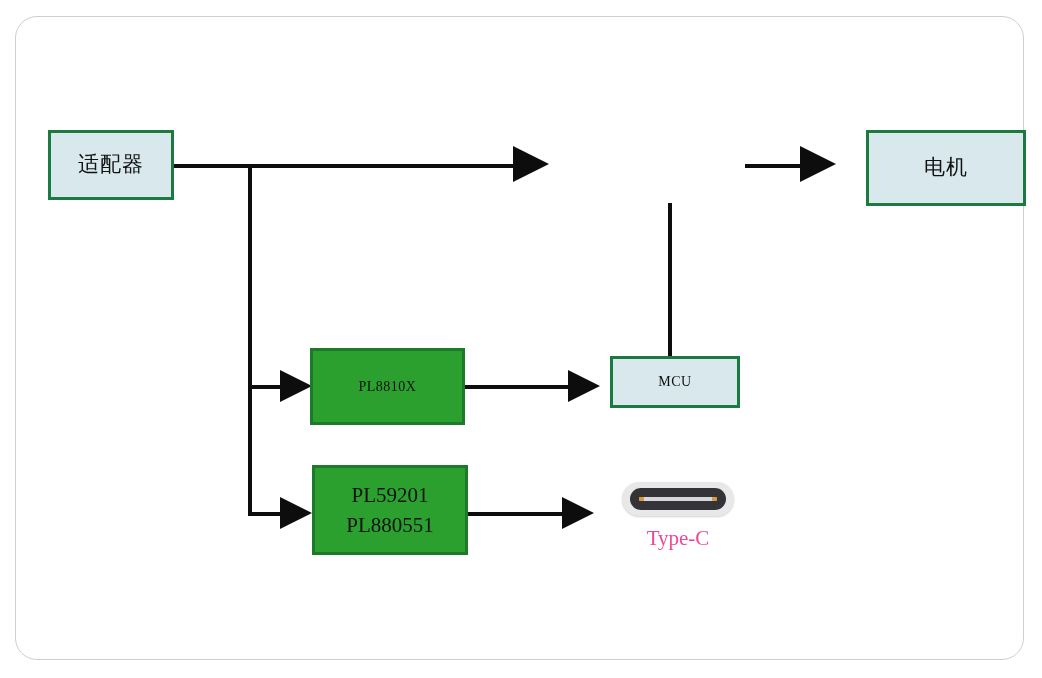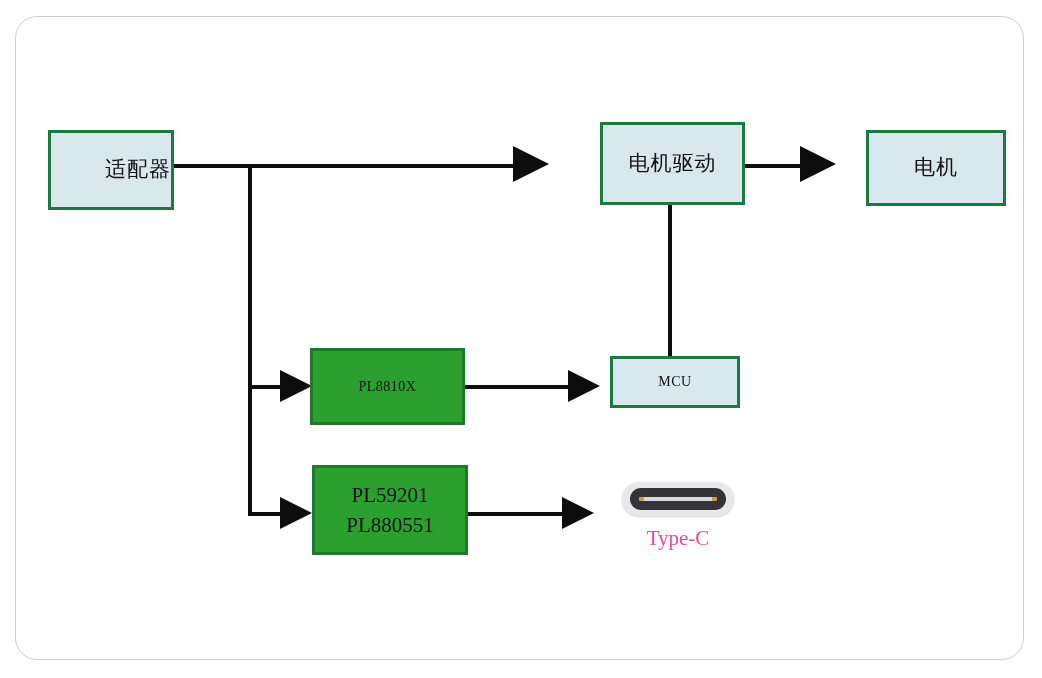--- a/index.html
+++ b/index.html
@@ -147,29 +147,26 @@
   <div class="arrow" style="left:800px; top:146px;"></div>
 
   <div class="line vline" style="left:668px; top:203px; height:155px;"></div>
 
   <div class="line hline" style="left:465px; top:385px; width:110px;"></div>
   <div class="arrow small" style="left:568px; top:370px;"></div>
 
   <div class="line hline" style="left:468px; top:512px; width:100px;"></div>
   <div class="arrow small" style="left:562px; top:497px;"></div>
 
-  <div class="node blue cjk" style="left:48px; top:130px; width:126px; height:80px;justify-content:flex-end;">
+  <div class="node blue cjk" style="left:48px; top:130px; width:126px; height:70px;">
     <span>适配器</span>
   </div>
 
-  <div class="node blue cjk" style="left:600px; top:122px; width:145px; height:83px;">
-    <span>电机驱动</span>
-  </div>
 
-  <div class="node blue cjk" style="left:866px; top:130px; width:140px; height:76px;">
+  <div class="node blue cjk" style="left:866px; top:130px; width:160px; height:76px;">
     <span>电机</span>
   </div>
 
   <div class="node green lat" style="left:310px; top:348px; width:155px; height:77px;">
     <span>PL8810X</span>
   </div>
 
   <div class="node blue lat" style="left:610px; top:356px; width:130px; height:52px;">
     <span>MCU</span>
   </div>

